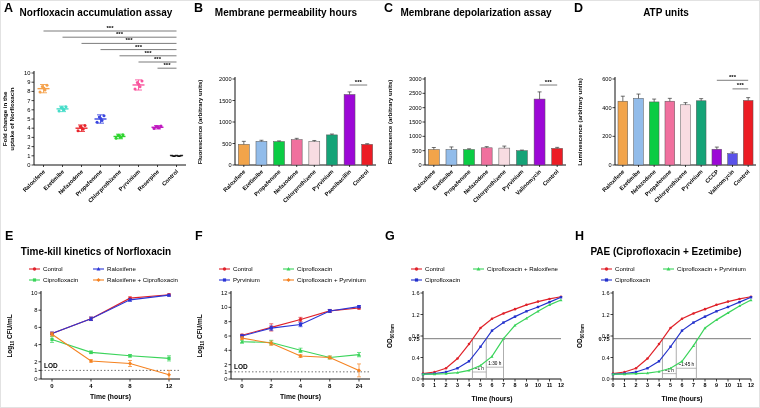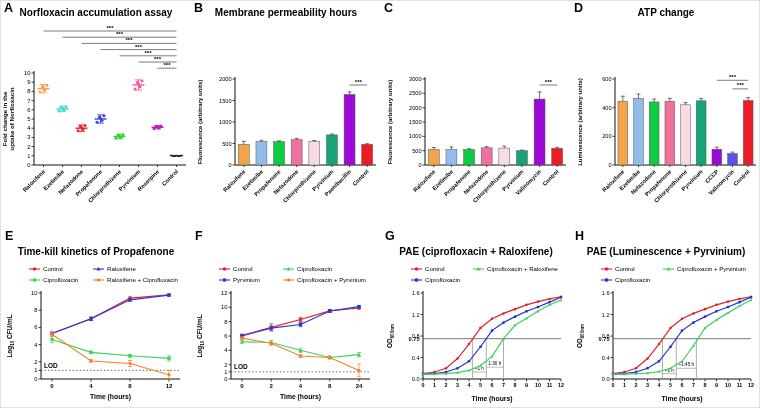--- a/index.html
+++ b/index.html
@@ -266,20 +266,21 @@
         <rect x="170.72375" y="147.37333333333333" width="10.9275" height="16.626666666666665" fill="#EC1C24" stroke="#555" stroke-width="0.5"></rect>
         <line x1="176.1875" y1="146.37" x2="176.1875" y2="147.37333333333333" stroke="#333" stroke-width="0.7"></line>
         <line x1="174.1875" y1="146.37" x2="178.1875" y2="146.37" stroke="#333" stroke-width="0.7"></line>
         <line x1="176.1875" y1="164" x2="176.1875" y2="166" stroke="#111" stroke-width="0.8"></line>
         <text x="178.1875" y="171" font-size="5.7" fill="#000" text-anchor="end" font-weight="600" transform="rotate(-45 178.1875 171)">Control</text>
         <line x1="158.5625" y1="84.02" x2="176.1875" y2="84.02" stroke="#444" stroke-width="0.7"></line>
         <text x="167.375" y="82.52" font-size="6" fill="#000" text-anchor="middle" font-weight="bold">***</text>
         <text x="11" y="121" font-size="6" fill="#000" text-anchor="middle" font-weight="bold" transform="rotate(-90 11 121)">Fluorescence (arbitrary units)</text>
       </svg>
     <div class="letter">C</div>
+    <div class="title">Membrane depolarization assay</div>
   </div>
   <div class="panel row1" style="left:570px;top:0">
     <svg class="chart" width="190" height="204">
         <line x1="44" y1="76" x2="44" y2="164" stroke="#111" stroke-width="1"></line>
         <line x1="44" y1="164" x2="185" y2="164" stroke="#111" stroke-width="1"></line>
         <line x1="41.5" y1="164" x2="44" y2="164" stroke="#111" stroke-width="0.8"></line>
         <text x="40.5" y="166" font-size="5.6" fill="#000" text-anchor="end">0</text>
         <line x1="41.5" y1="135.33333333333334" x2="44" y2="135.33333333333334" stroke="#111" stroke-width="0.8"></line>
         <text x="40.5" y="137.33333333333334" font-size="5.6" fill="#000" text-anchor="end">200</text>
         <line x1="41.5" y1="106.66666666666667" x2="44" y2="106.66666666666667" stroke="#111" stroke-width="0.8"></line>
@@ -331,21 +332,21 @@
         <line x1="175.16666666666666" y1="96.63333333333334" x2="179.16666666666666" y2="96.63333333333334" stroke="#333" stroke-width="0.7"></line>
         <line x1="177.16666666666666" y1="164" x2="177.16666666666666" y2="166" stroke="#111" stroke-width="0.8"></line>
         <text x="179.16666666666666" y="171" font-size="5.7" fill="#000" text-anchor="end" font-weight="600" transform="rotate(-45 179.16666666666666 171)">Control</text>
         <line x1="145.83333333333331" y1="79.29" x2="177.16666666666666" y2="79.29" stroke="#444" stroke-width="0.7"></line>
         <text x="161.5" y="77.79" font-size="6" fill="#000" text-anchor="middle" font-weight="bold">***</text>
         <line x1="161.5" y1="87.89" x2="177.16666666666666" y2="87.89" stroke="#444" stroke-width="0.7"></line>
         <text x="169.33333333333331" y="86.39" font-size="6" fill="#000" text-anchor="middle" font-weight="bold">***</text>
         <text x="11" y="121" font-size="6" fill="#000" text-anchor="middle" font-weight="bold" transform="rotate(-90 11 121)">Luminescence (arbitrary units)</text>
       </svg>
     <div class="letter">D</div>
-    <div class="title">ATP change</div>
+    <div class="title">ATP units</div>
   </div>
   <div class="panel row2" style="left:0;top:204px">
     <svg class="chart" width="190" height="204">
         <line x1="40" y1="86" x2="40" y2="174" stroke="#111" stroke-width="1"></line>
         <line x1="40" y1="174" x2="179" y2="174" stroke="#111" stroke-width="1"></line>
         <line x1="37.5" y1="174" x2="40" y2="174" stroke="#111" stroke-width="0.8"></line>
         <text x="36.5" y="176" font-size="5.8" fill="#000" text-anchor="end">0</text>
         <line x1="37.5" y1="165.4" x2="40" y2="165.4" stroke="#111" stroke-width="0.8"></line>
         <text x="36.5" y="167.4" font-size="5.8" fill="#000" text-anchor="end">1</text>
         <line x1="37.5" y1="156.8" x2="40" y2="156.8" stroke="#111" stroke-width="0.8"></line>
@@ -445,21 +446,21 @@
         <line x1="92" y1="64" x2="103" y2="64" stroke="#2B35D6" stroke-width="1.1"></line>
         <path d="M97.5 62 L99.5 65.6 L95.5 65.6 Z" fill="#2B35D6"></path>
         <text x="106" y="66" font-size="6.1" fill="#000" text-anchor="start">Raloxifene</text>
         <line x1="92" y1="75" x2="103" y2="75" stroke="#F58220" stroke-width="1.1"></line>
         <path d="M97.5 73 L99.5 75 L97.5 77 L95.5 75 Z" fill="#F58220"></path>
         <text x="106" y="77" font-size="6.1" fill="#000" text-anchor="start">Raloxifene + Ciprofloxacin</text>
         <text x="109.5" y="194" font-size="6.8" fill="#000" text-anchor="middle" font-weight="bold">Time (hours)</text>
         <text x="11" y="131" font-size="6.4" fill="#000" text-anchor="middle" font-weight="bold" transform="rotate(-90 11 131)"><tspan>Log</tspan><tspan font-size="4.6" dy="1.5">10</tspan><tspan dy="-1.5"> CFU/mL</tspan></text>
       </svg>
     <div class="letter">E</div>
-    <div class="title">Time-kill kinetics of Propafenone</div>
+    <div class="title">Time-kill kinetics of Norfloxacin</div>
   </div>
   <div class="panel row2" style="left:190px;top:204px">
     <svg class="chart" width="190" height="204">
         <line x1="40" y1="86" x2="40" y2="174" stroke="#111" stroke-width="1"></line>
         <line x1="40" y1="174" x2="179" y2="174" stroke="#111" stroke-width="1"></line>
         <line x1="37.5" y1="174" x2="40" y2="174" stroke="#111" stroke-width="0.8"></line>
         <text x="36.5" y="176" font-size="5.8" fill="#000" text-anchor="end">0</text>
         <line x1="37.5" y1="166.83333333333334" x2="40" y2="166.83333333333334" stroke="#111" stroke-width="0.8"></line>
         <text x="36.5" y="168.83333333333334" font-size="5.8" fill="#000" text-anchor="end">1</text>
         <line x1="37.5" y1="159.66666666666666" x2="40" y2="159.66666666666666" stroke="#111" stroke-width="0.8"></line>
@@ -684,21 +685,20 @@
         <line x1="30" y1="75" x2="41" y2="75" stroke="#2331CC" stroke-width="1.1"></line>
         <rect x="33.9" y="73.4" width="3.2" height="3.2" fill="#2331CC"></rect>
         <text x="44" y="77" font-size="6.1" fill="#000" text-anchor="start">Ciprofloxacin</text>
         <line x1="92" y1="64" x2="103" y2="64" stroke="#3BD45B" stroke-width="1.1"></line>
         <path d="M97.5 62 L99.5 65.6 L95.5 65.6 Z" fill="#3BD45B"></path>
         <text x="106" y="66" font-size="6.1" fill="#000" text-anchor="start">Ciprofloxacin + Raloxifene</text>
         <text x="111" y="196" font-size="6.8" fill="#000" text-anchor="middle" font-weight="bold">Time (hours)</text>
         <text x="11" y="131" font-size="6.4" fill="#000" text-anchor="middle" font-weight="bold" transform="rotate(-90 11 131)"><tspan>OD</tspan><tspan font-size="4.6" dy="1.5">600nm</tspan></text>
       </svg>
     <div class="letter">G</div>
-    <div class="title">PAE (ciprofloxacin + Raloxifene)</div>
   </div>
   <div class="panel row2" style="left:570px;top:204px">
     <svg class="chart" width="190" height="204">
         <line x1="42" y1="86" x2="42" y2="174" stroke="#111" stroke-width="1"></line>
         <line x1="42" y1="174" x2="180" y2="174" stroke="#111" stroke-width="1"></line>
         <line x1="39.5" y1="174" x2="42" y2="174" stroke="#111" stroke-width="0.8"></line>
         <text x="38.5" y="176" font-size="5.6" fill="#000" text-anchor="end">0.0</text>
         <line x1="39.5" y1="152.5" x2="42" y2="152.5" stroke="#111" stroke-width="0.8"></line>
         <text x="38.5" y="154.5" font-size="5.6" fill="#000" text-anchor="end">0.4</text>
         <line x1="39.5" y1="131" x2="42" y2="131" stroke="#111" stroke-width="0.8"></line>
@@ -790,15 +790,15 @@
         <line x1="30" y1="75" x2="41" y2="75" stroke="#2331CC" stroke-width="1.1"></line>
         <rect x="33.9" y="73.4" width="3.2" height="3.2" fill="#2331CC"></rect>
         <text x="44" y="77" font-size="6.1" fill="#000" text-anchor="start">Ciprofloxacin</text>
         <line x1="92" y1="64" x2="103" y2="64" stroke="#3BD45B" stroke-width="1.1"></line>
         <path d="M97.5 62 L99.5 65.6 L95.5 65.6 Z" fill="#3BD45B"></path>
         <text x="106" y="66" font-size="6.1" fill="#000" text-anchor="start">Ciprofloxacin + Pyrvinium</text>
         <text x="111" y="196" font-size="6.8" fill="#000" text-anchor="middle" font-weight="bold">Time (hours)</text>
         <text x="11" y="131" font-size="6.4" fill="#000" text-anchor="middle" font-weight="bold" transform="rotate(-90 11 131)"><tspan>OD</tspan><tspan font-size="4.6" dy="1.5">600nm</tspan></text>
       </svg>
     <div class="letter">H</div>
-    <div class="title">PAE (Luminescence + Pyrvinium)</div>
+    <div class="title">PAE (Ciprofloxacin + Ezetimibe)</div>
   </div>
 </div>
 
 </body></html>

